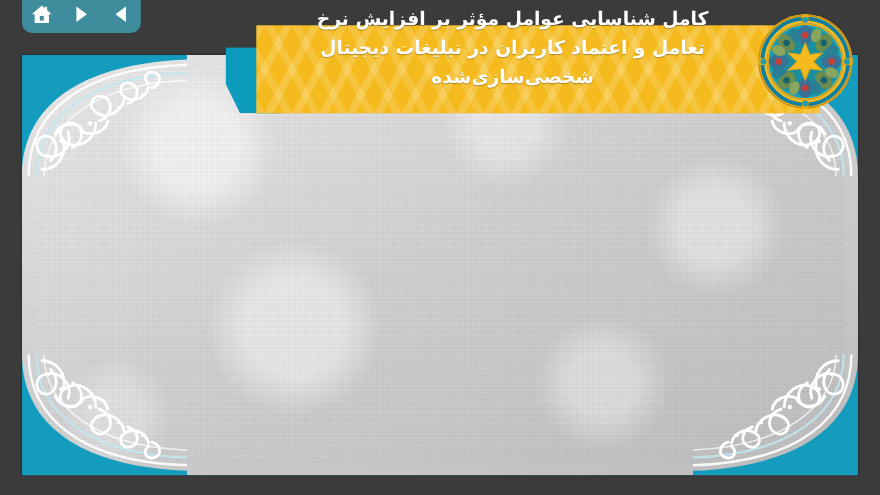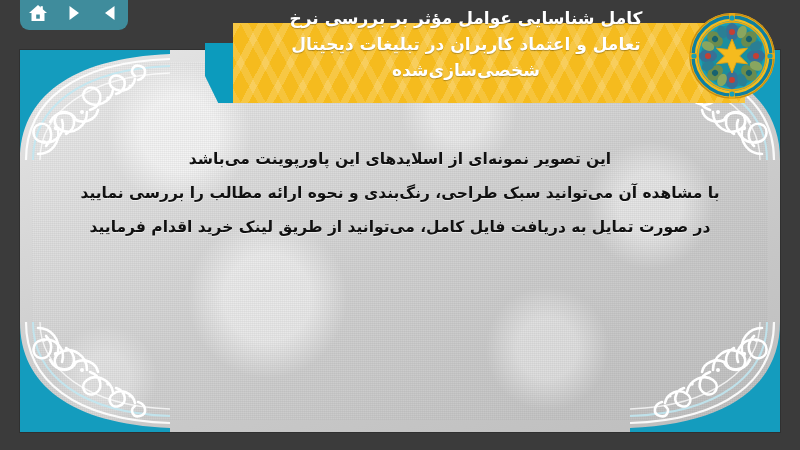--- a/index.html
+++ b/index.html
@@ -228,30 +228,27 @@
         <g fill="#ffffff">
           <circle cx="36" cy="78" r="2.2"></circle>
           <circle cx="62" cy="62" r="2"></circle>
           <circle cx="88" cy="48" r="1.8"></circle>
           <circle cx="110" cy="36" r="1.6"></circle>
           <circle cx="24" cy="92" r="1.8"></circle>
         </g>
       </svg>
     </div>
 
-    <div id="body-text">این تصویر نمونه‌ای از اسلایدهای این پاورپوینت می‌باشد
-با مشاهده آن می‌توانید سبک طراحی، رنگ‌بندی و نحوه ارائه مطالب را بررسی نمایید
-در صورت تمایل به دریافت فایل کامل، می‌توانید از طریق لینک خرید اقدام فرمایید</div>
   </div>
 
   <div id="header-band">
     <div id="header-tail"></div>
     <div id="header-tail2"></div>
     <div id="header-yellow"></div>
-    <div id="header-title">کامل شناسایی عوامل مؤثر بر بررسی نرخ
+    <div id="header-title">کامل شناسایی عوامل مؤثر بر افزایش نرخ
 تعامل و اعتماد کاربران در تبلیغات دیجیتال
 شخصی‌سازی‌شده</div>
   </div>
 
   <div id="medallion">
     <svg viewBox="0 0 92 92" width="92" height="92" aria-hidden="true">
       <circle cx="46" cy="46" r="43" fill="#f5bb1e"></circle>
       <circle cx="46" cy="46" r="42" fill="none" stroke="#c98d12" stroke-width="1.4"></circle>
       <circle cx="46" cy="46" r="39" fill="none" stroke="#0e7fa0" stroke-width="3.4"></circle>
       <circle cx="46" cy="46" r="35" fill="#17a0b8"></circle>

